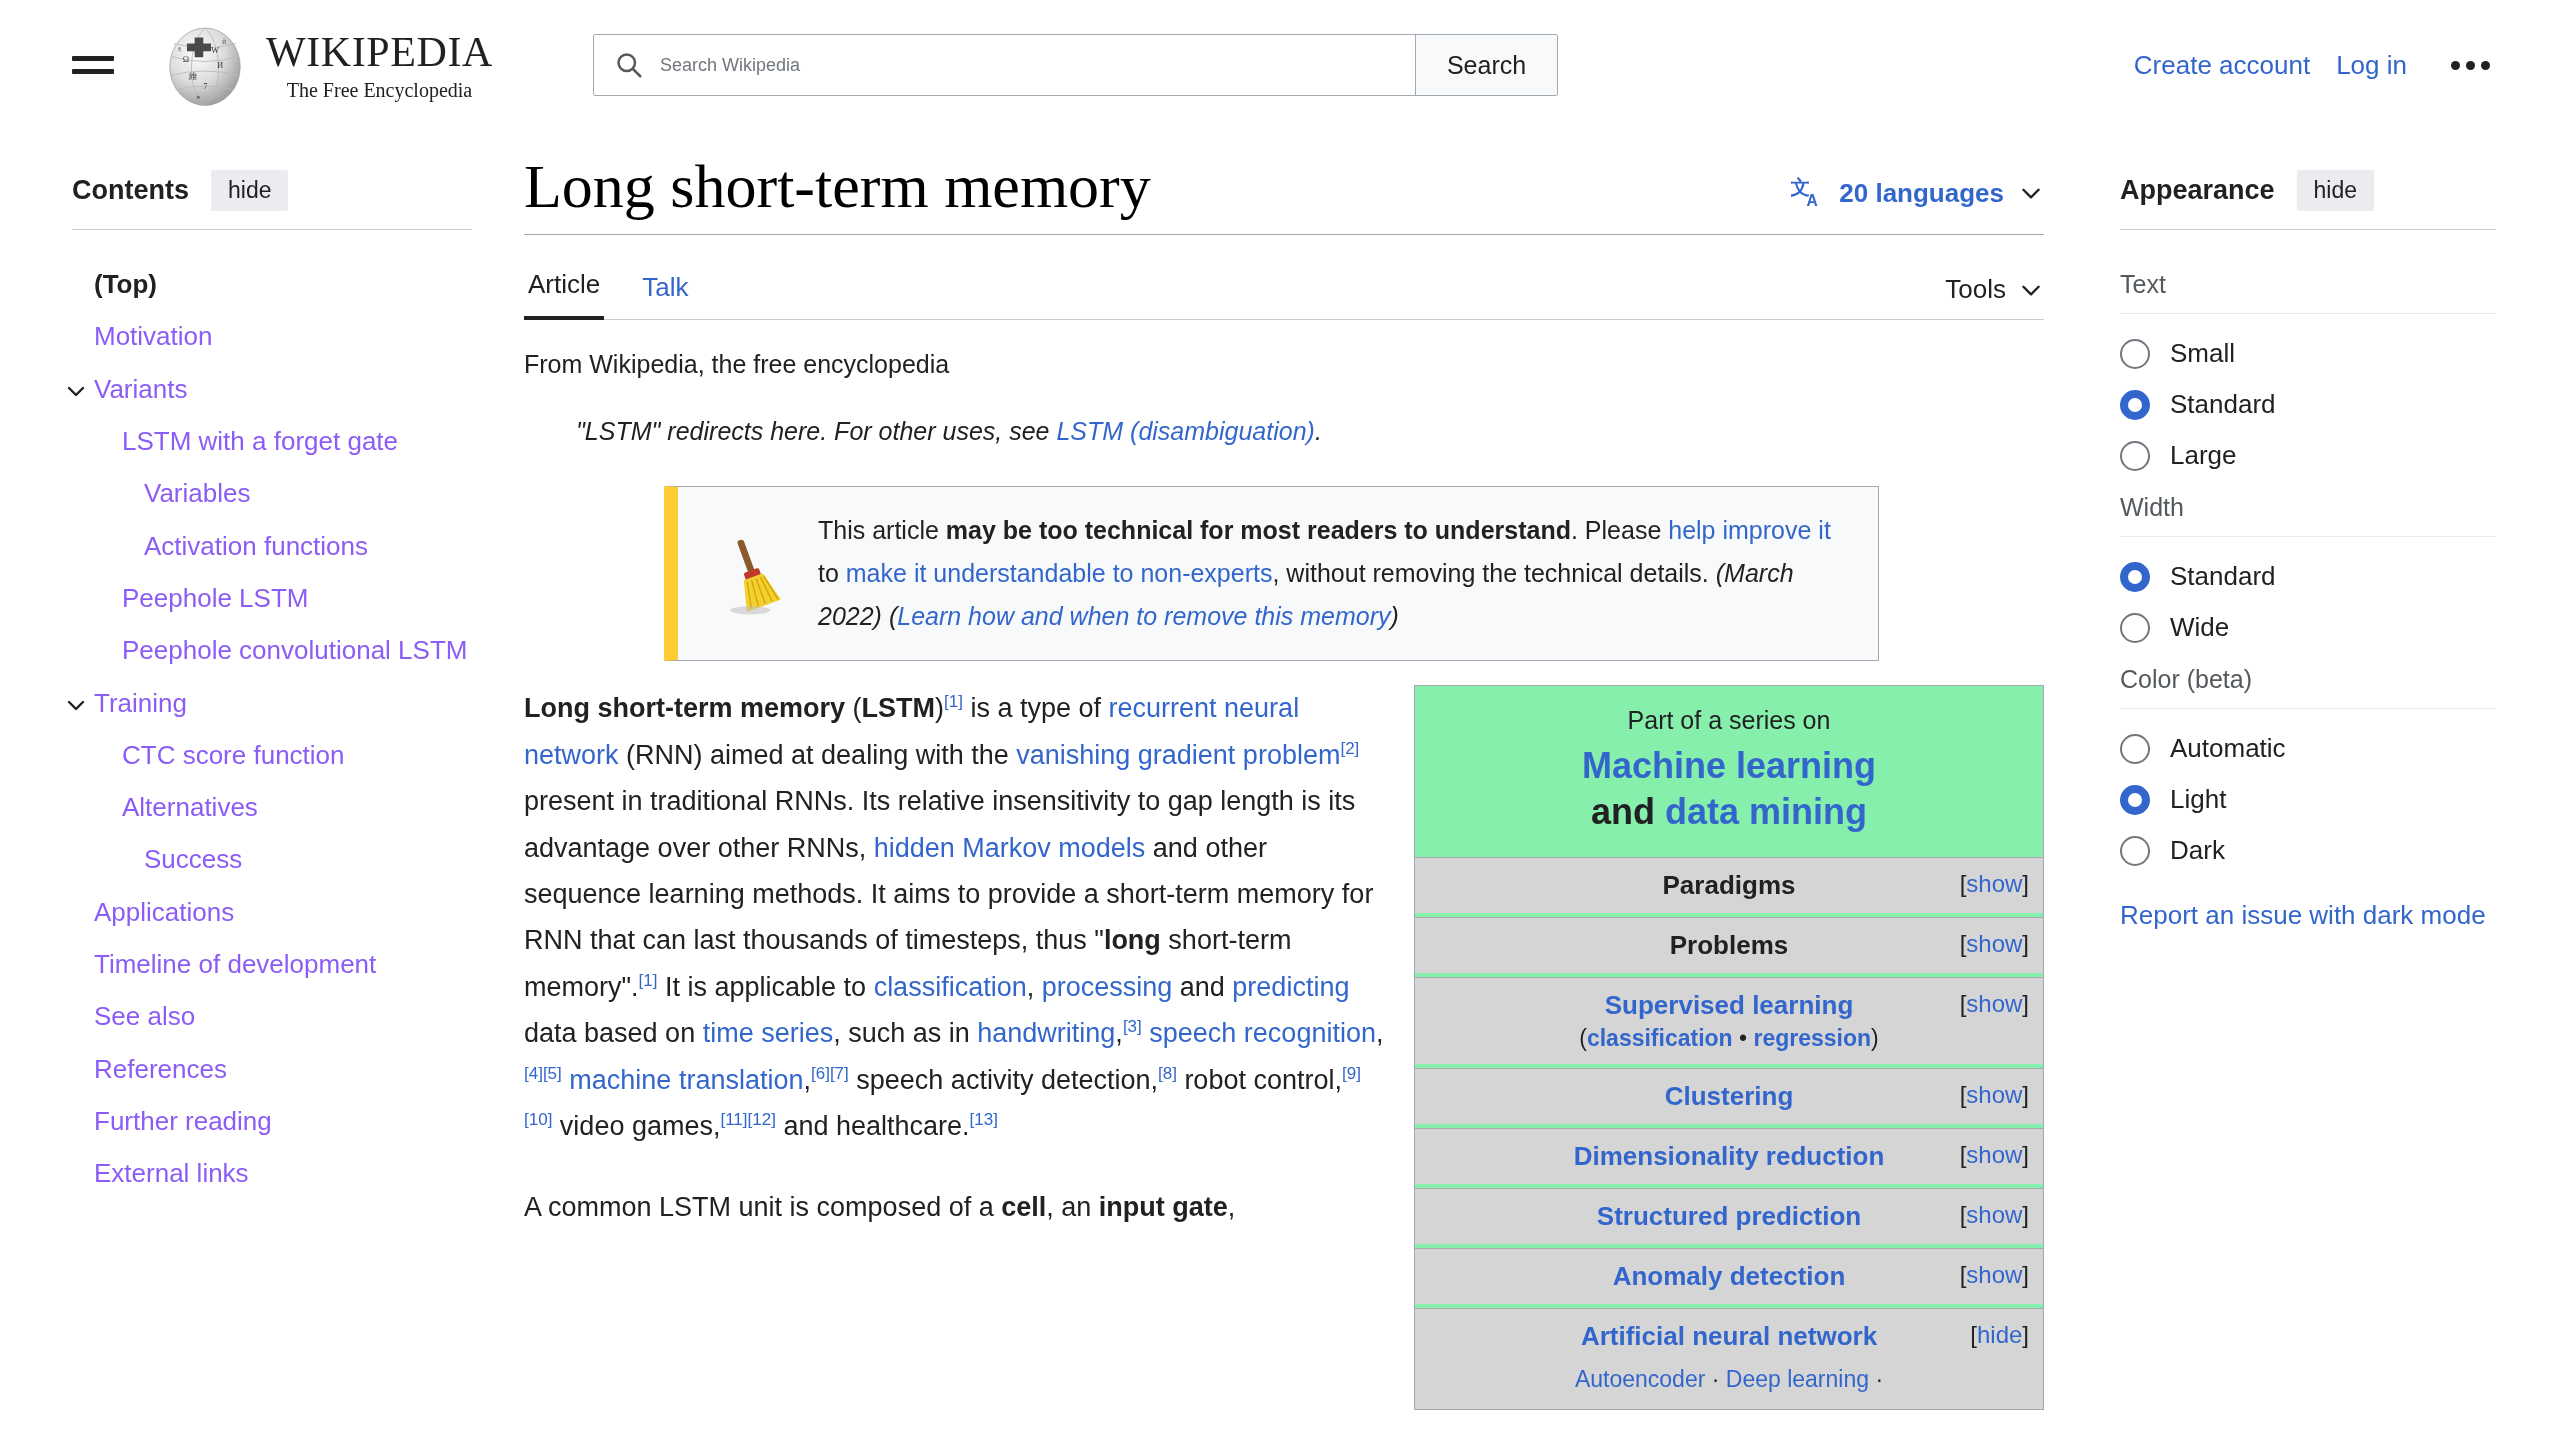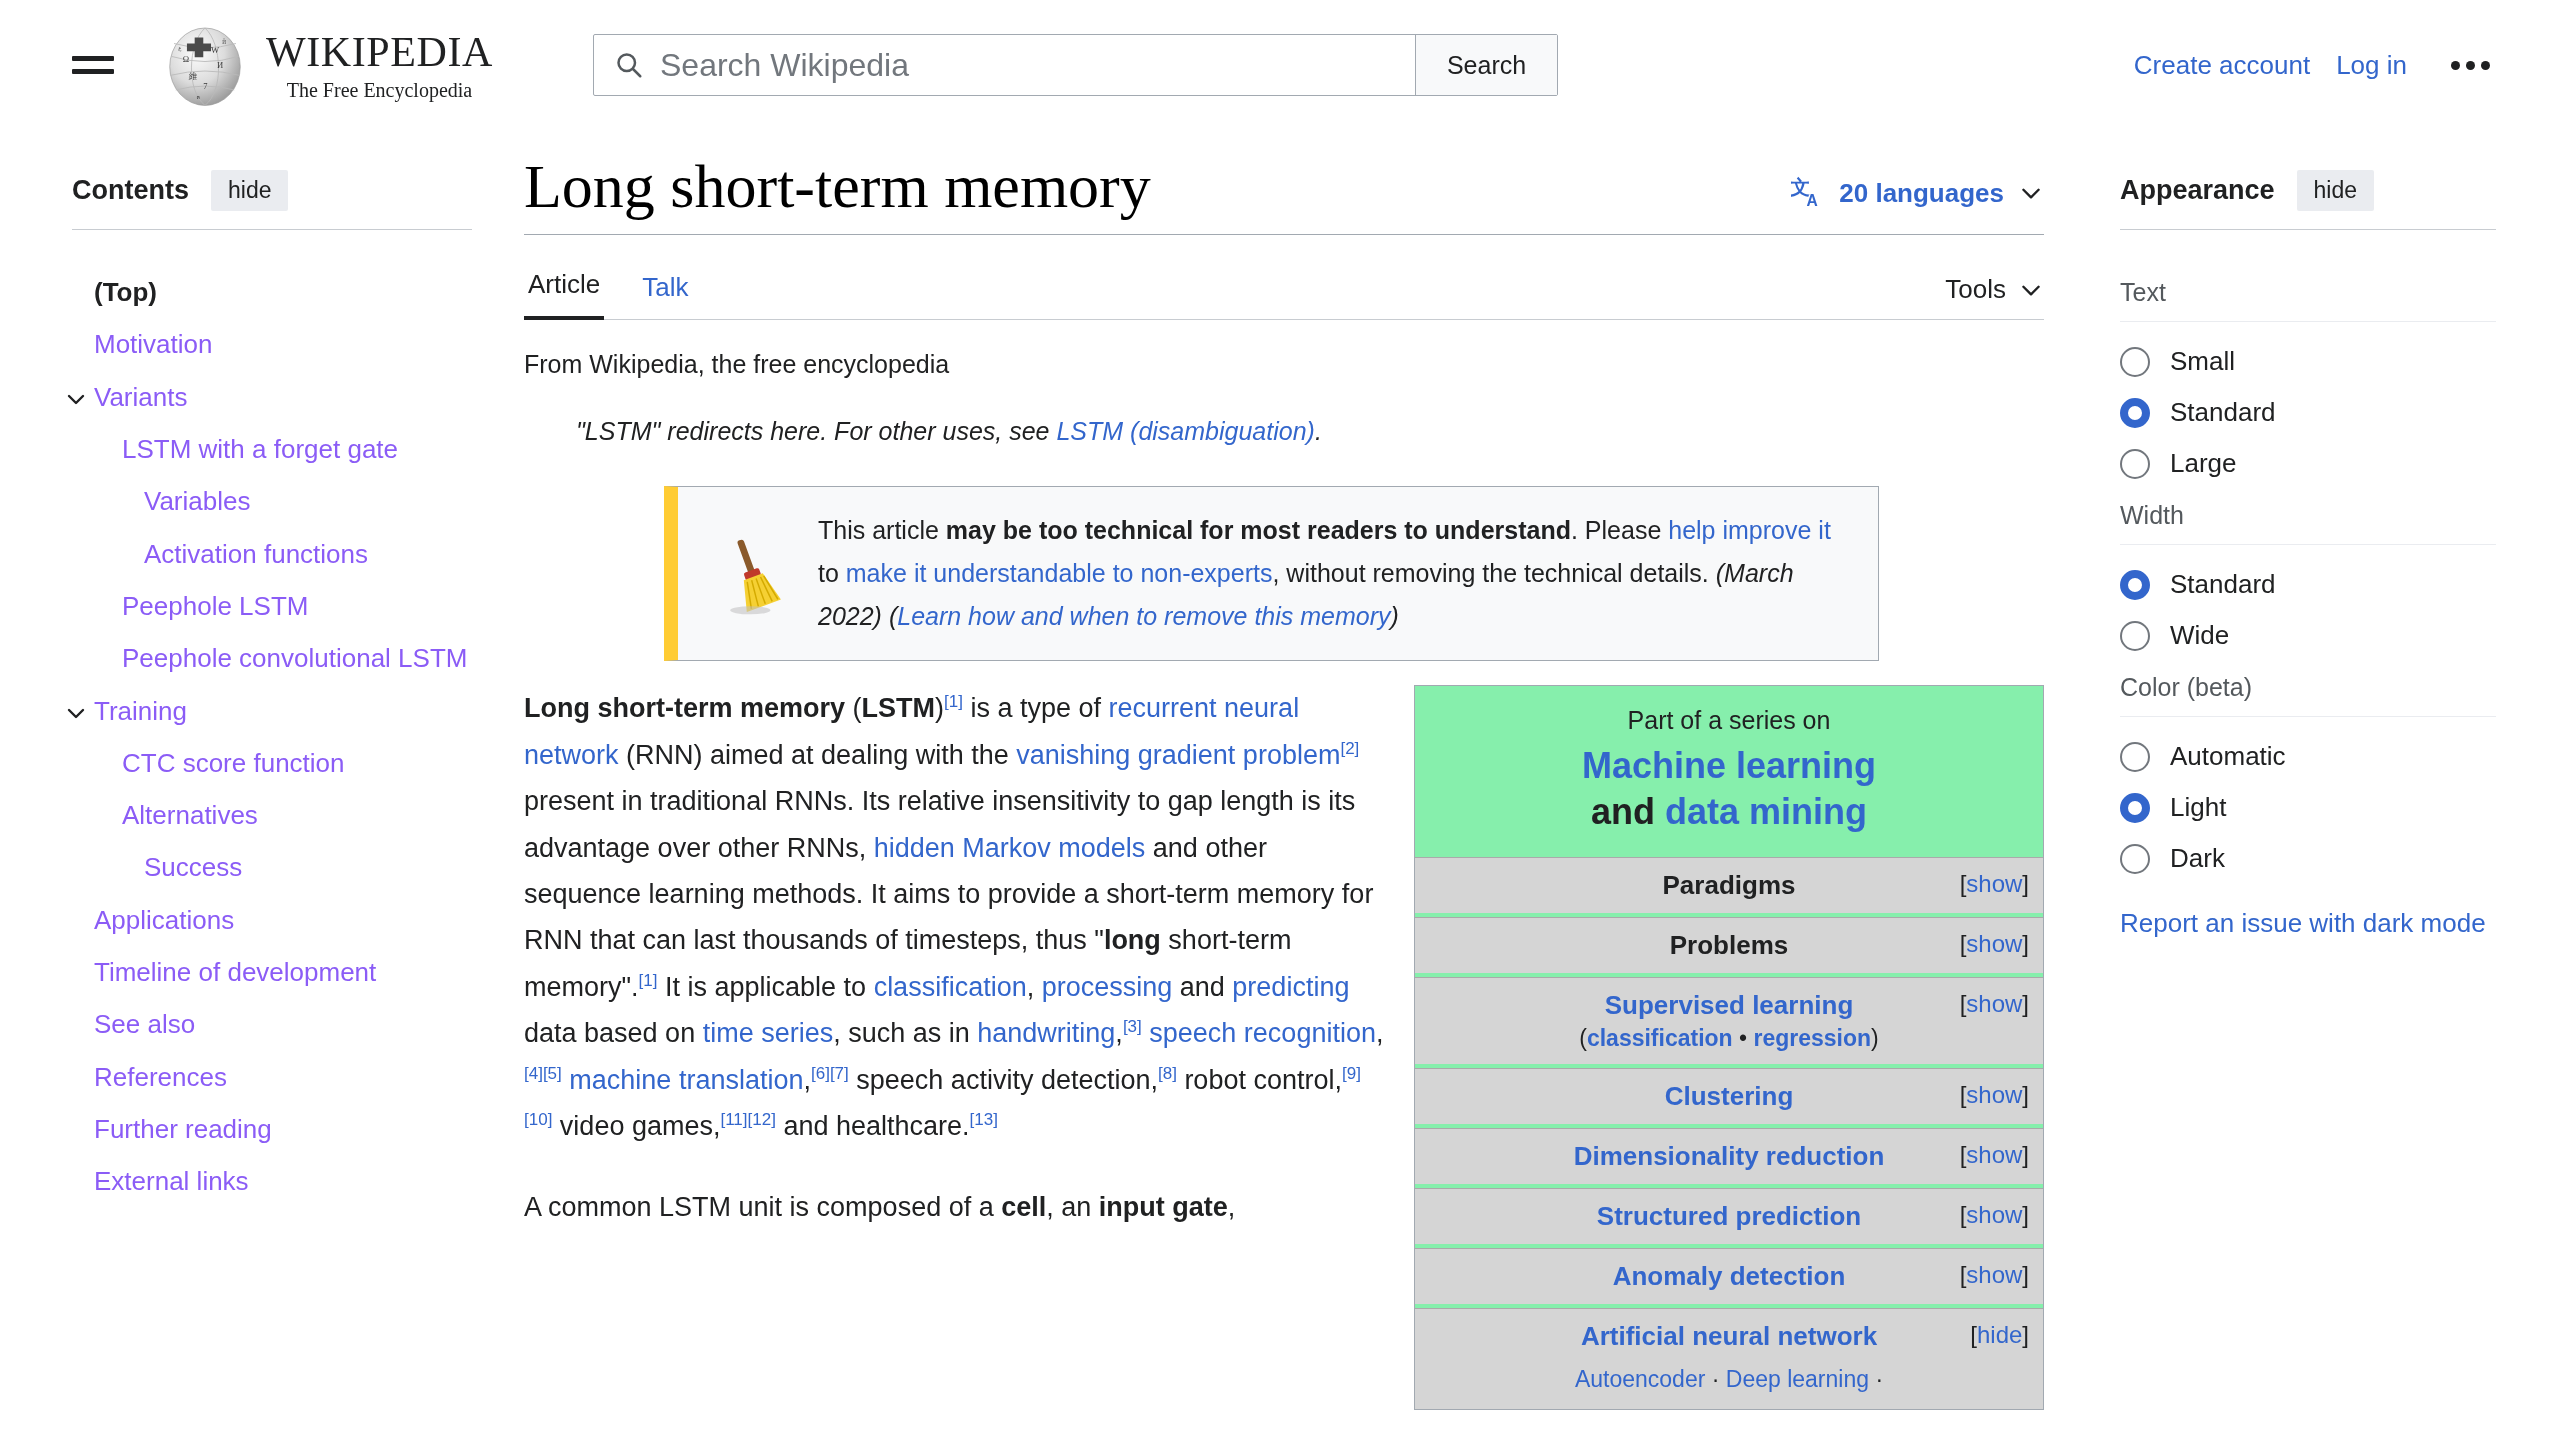--- a/index.html
+++ b/index.html
@@ -68,21 +68,21 @@
     flex: 1;
     display: flex; align-items: center;
     padding: 0 14px 0 20px;
     gap: 14px;
     cursor: text;
   }
   .search-field svg { flex: 0 0 auto; }
   .search-input {
     border: 0; outline: 0;
     font-family: "Liberation Sans", sans-serif;
-    font-size: 32px;
+    font-size: 18px;
     color: #54595d;
     background: transparent;
     width: 100%;
   }
   .search-input::placeholder { color: #72777d; }
   .search-btn {
     width: 142px;
     border: 0;
     border-left: 1px solid #a2a9b1;
     background: #f8f9fa;
@@ -122,21 +122,21 @@
   }
   .toc-col { width: 400px; flex: 0 0 400px; padding-top: 40px; }
   .content-col { flex: 1 1 auto; min-width: 0; padding: 0 52px 0 52px; }
   .appearance-col { width: 400px; flex: 0 0 400px; padding-top: 40px; padding-left: 24px; }
 
   
   .panel-head {
     display: flex; align-items: center; gap: 22px;
     padding-bottom: 18px;
     border-bottom: 1px solid #c8ccd1;
-    margin-bottom: 36px;
+    margin-bottom: 28px;
   }
   .panel-title { font-size: 27px; font-weight: bold; color: #202122; }
   .hide-btn {
     background: #eaecf0;
     border: 0; border-radius: 2px;
     font-family: "Liberation Sans", sans-serif;
     font-size: 23px;
     color: #202122;
     padding: 7px 17px;
     cursor: pointer;

